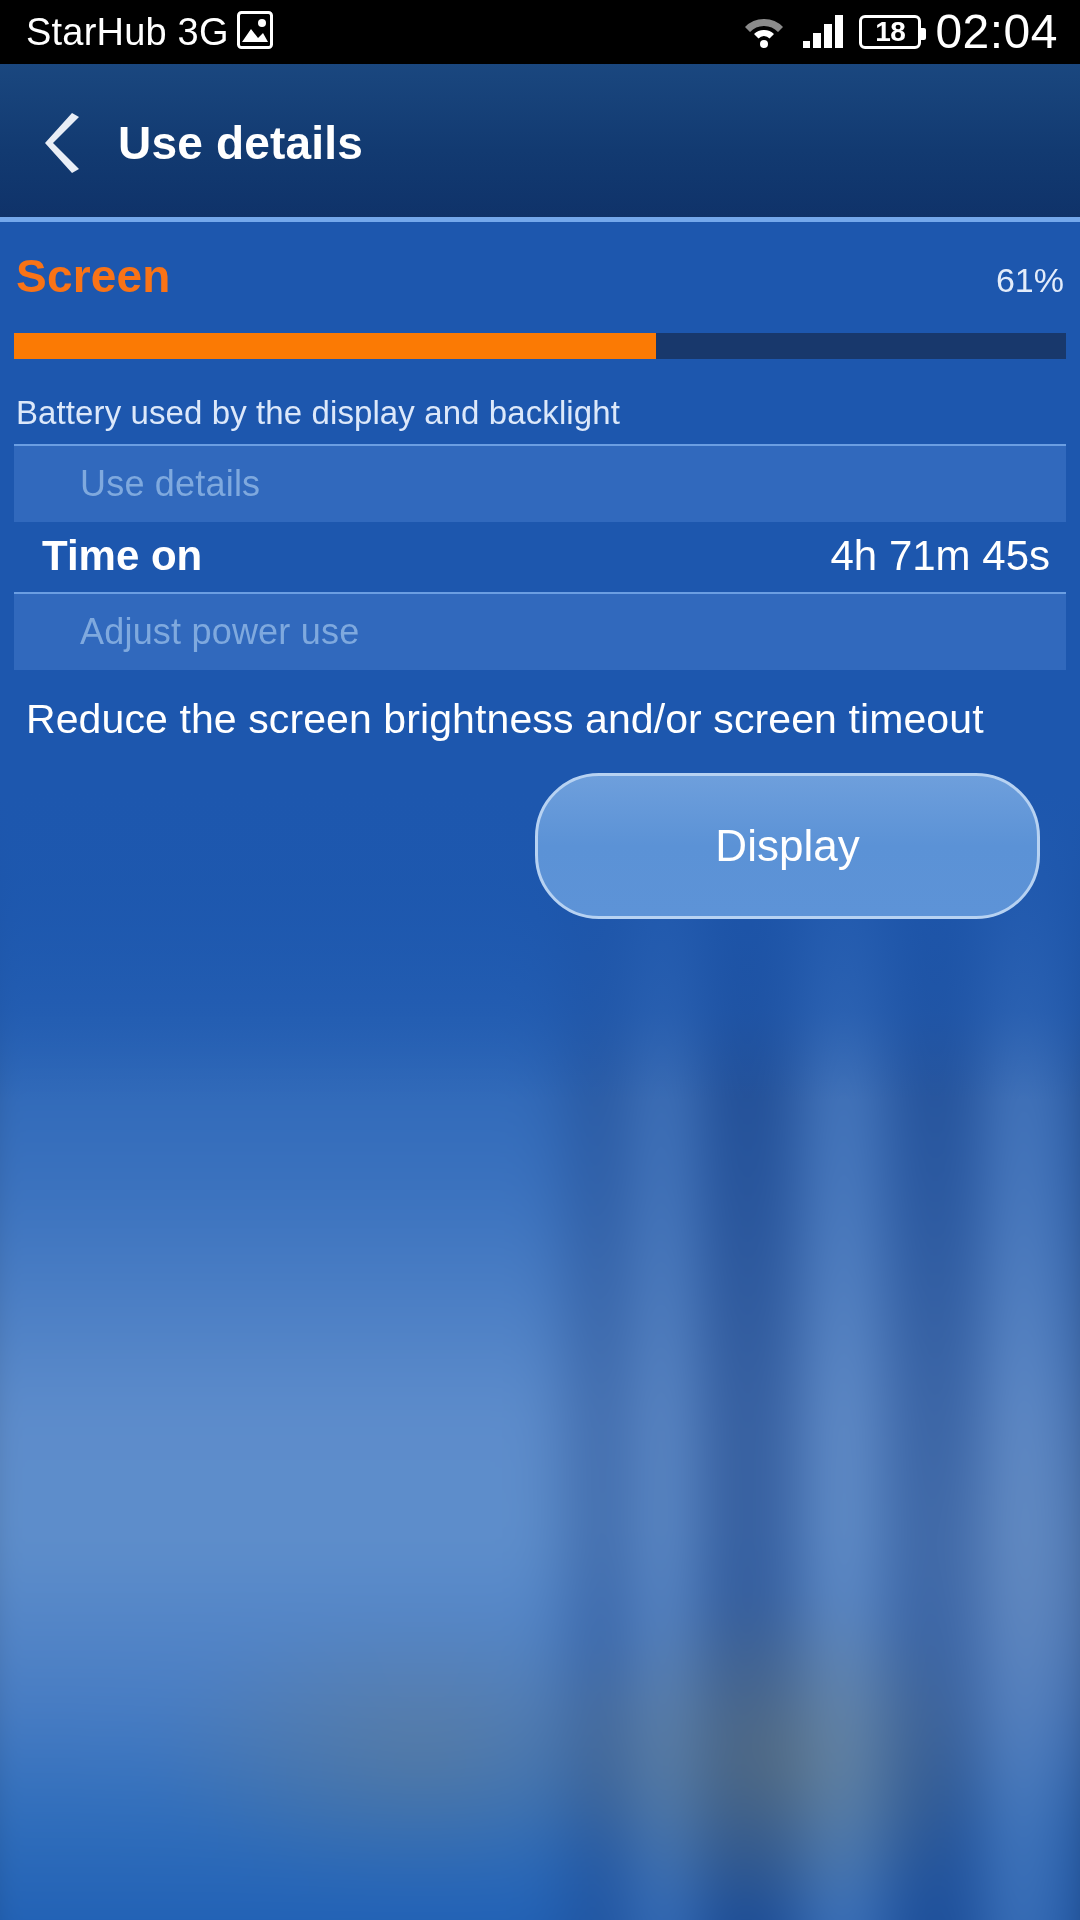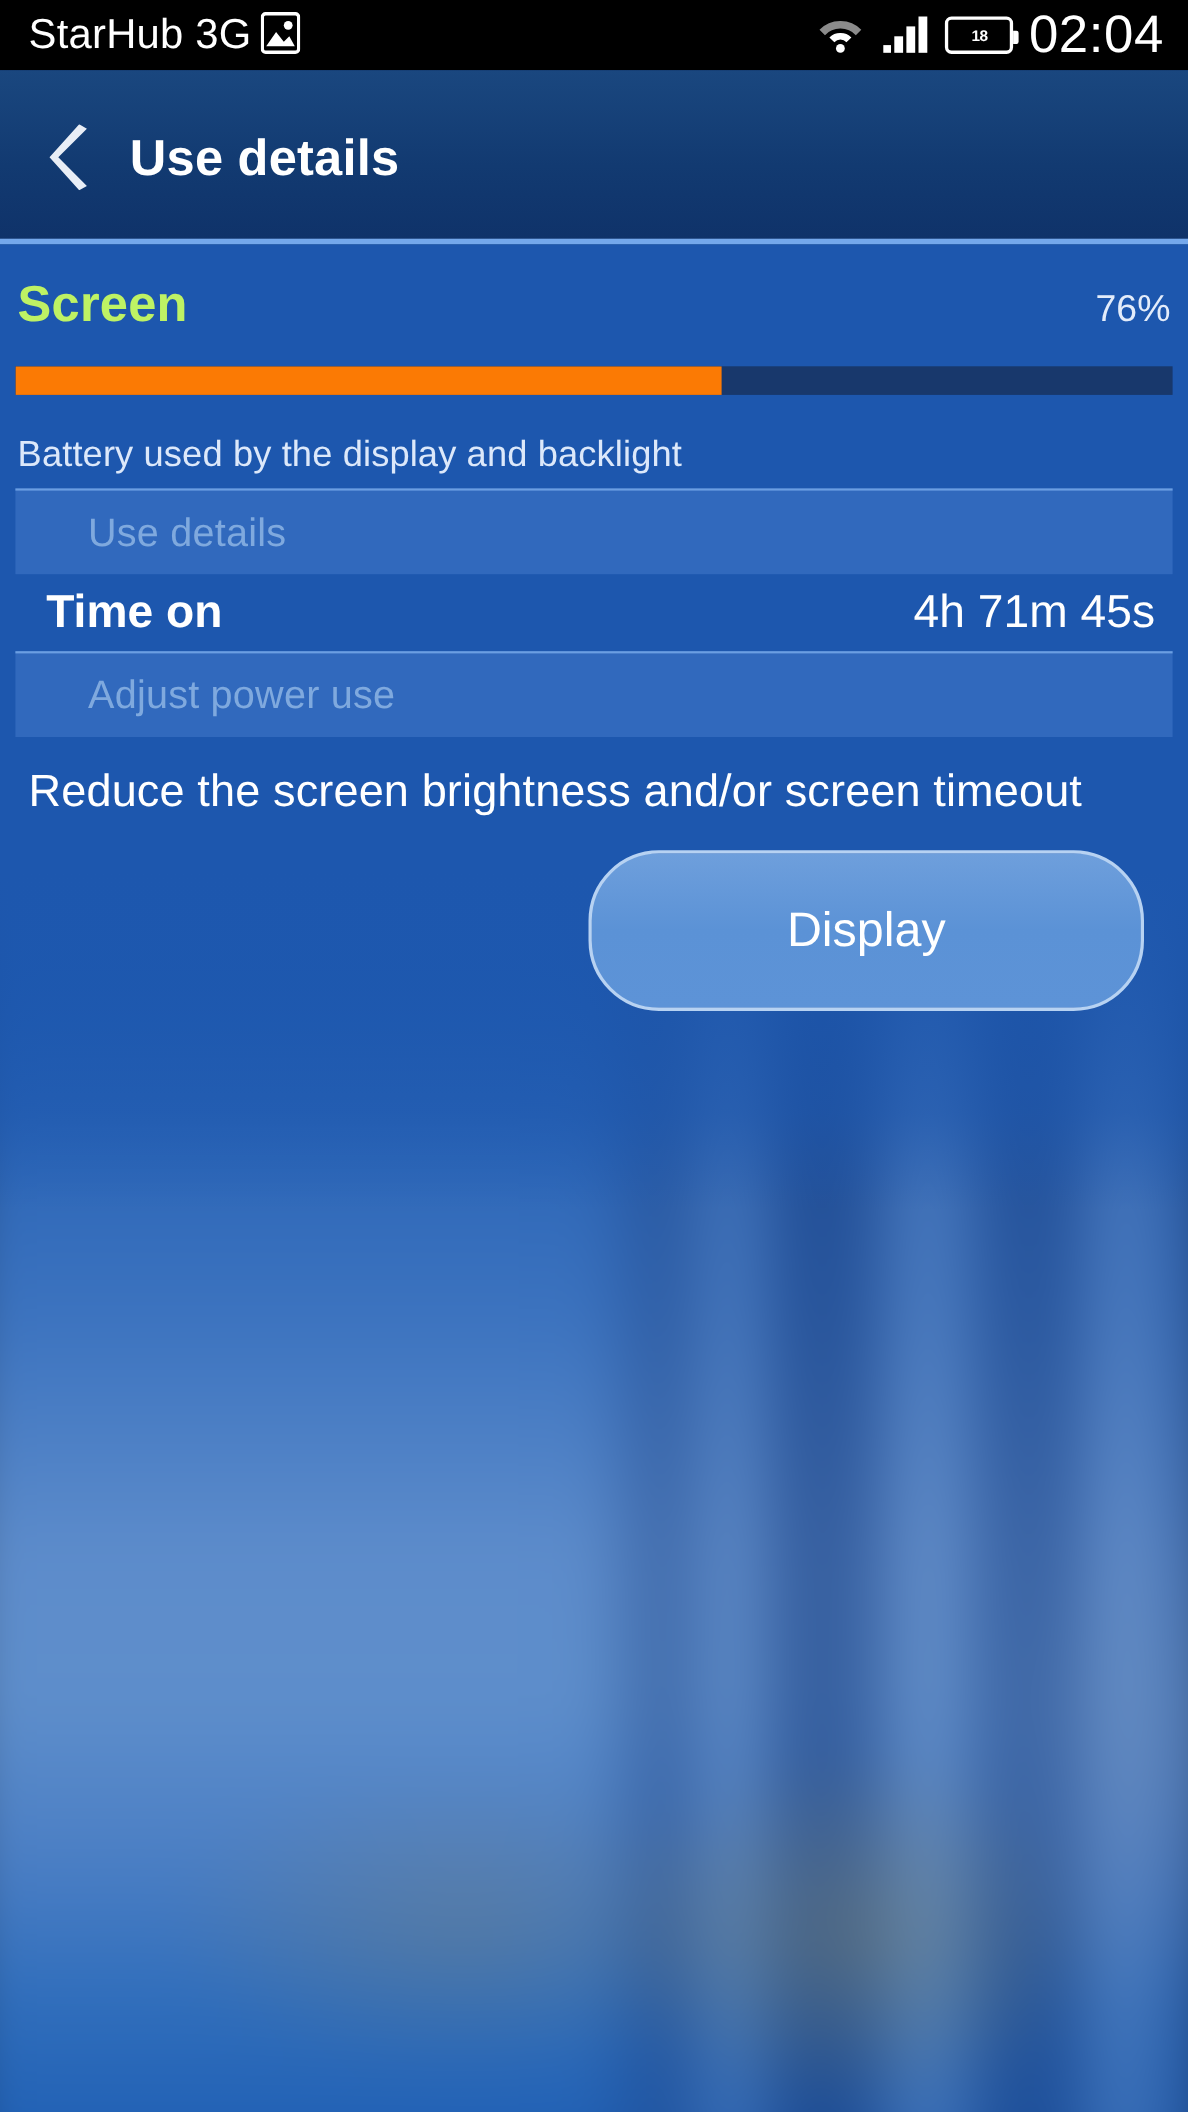--- a/index.html
+++ b/index.html
@@ -65,21 +65,21 @@
   .clock { color:#fff; font-size:48px; line-height:1; letter-spacing:0.5px; }
   .batt {
     position:relative; width:62px; height:34px;
     border:3px solid #fff; border-radius:6px;
     display:flex; align-items:center; justify-content:center;
   }
   .batt:after {
     content:""; position:absolute; right:-8px; top:10px;
     width:5px; height:12px; background:#fff; border-radius:0 2px 2px 0;
   }
-  .batt span { color:#fff; font-size:14px; line-height:1; font-weight:bold; letter-spacing:-0.5px; }
+  .batt span { color:#fff; font-size:28px; line-height:1; font-weight:bold; letter-spacing:-0.5px; }
 
   
   .appbar {
     position:absolute; left:0; top:64px; width:1080px; height:158px;
     background:linear-gradient(180deg,#1a477f 0%, #123a71 55%, #0f3269 100%);
     display:flex; align-items:center; padding:0 0 0 34px;
   }
   .appbar .divider {
     position:absolute; left:0; bottom:0; width:1080px; height:5px; background:#74a8ec;
   }
@@ -87,21 +87,21 @@
   .page-title {
     color:#fff; font-size:46px; font-weight:bold; margin-left:22px; letter-spacing:0.2px;
   }
 
   
   .content { position:absolute; left:0; top:227px; width:1080px; }
 
   .row-title {
     display:flex; align-items:baseline; padding:22px 16px 0 16px;
   }
-  .row-title .name { color:#bef264; font-size:46px; font-weight:600; letter-spacing:0.2px; }
+  .row-title .name { color:#f97316; font-size:46px; font-weight:600; letter-spacing:0.2px; }
   .row-title .pct { margin-left:auto; color:#e3ecfa; font-size:34px; }
 
   .bar-wrap {
     margin:30px 14px 0 14px; height:26px; background:#18386c;
     position:relative; overflow:hidden;
   }
   .bar-fill { height:100%; background:#fb7a04; width:61%; }
 
   .caption {
     color:#dce8fa; font-size:33px; padding:35px 16px 0 16px; letter-spacing:0.1px;
@@ -180,21 +180,21 @@
       </svg>
     </div>
     <div class="page-title">Use details</div>
     <div class="divider"></div>
   </div>
 
   <div class="content">
 
     <div class="row-title">
       <span class="name">Screen</span>
-      <span class="pct">76%</span>
+      <span class="pct">61%</span>
     </div>
 
     <div class="bar-wrap" style="background: rgb(24, 56, 108);">
       <div class="bar-fill" style="width: 61%; background: rgb(251, 122, 4);"></div>
     </div>
 
     <div class="caption">Battery used by the display and backlight</div>
 
     <div class="section">
       <span class="label">Use details</span>

